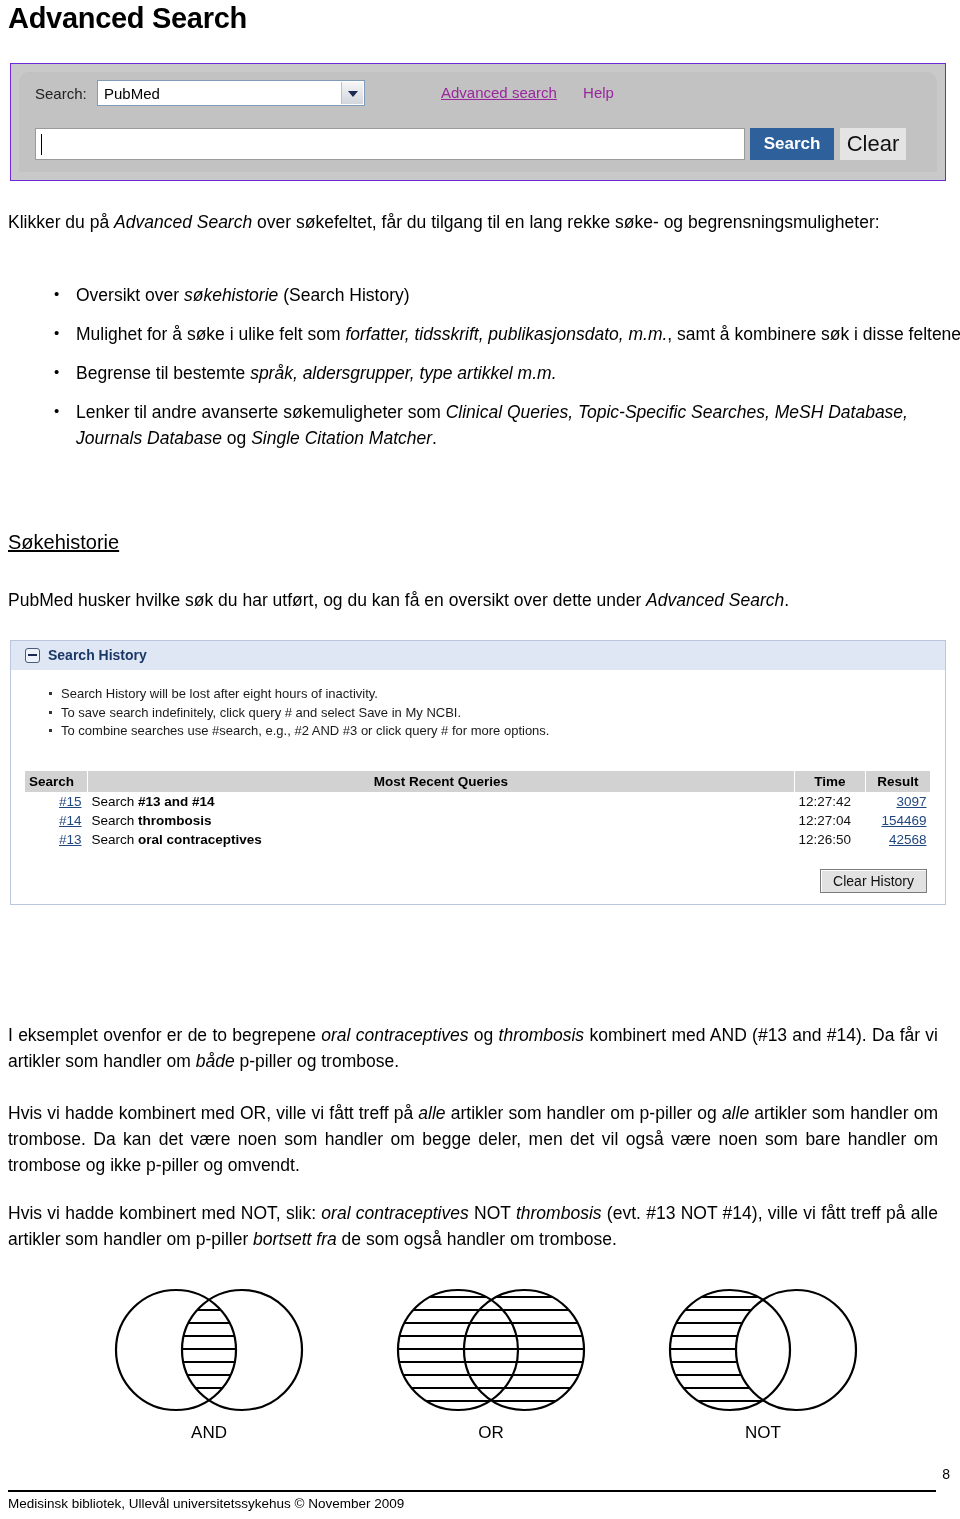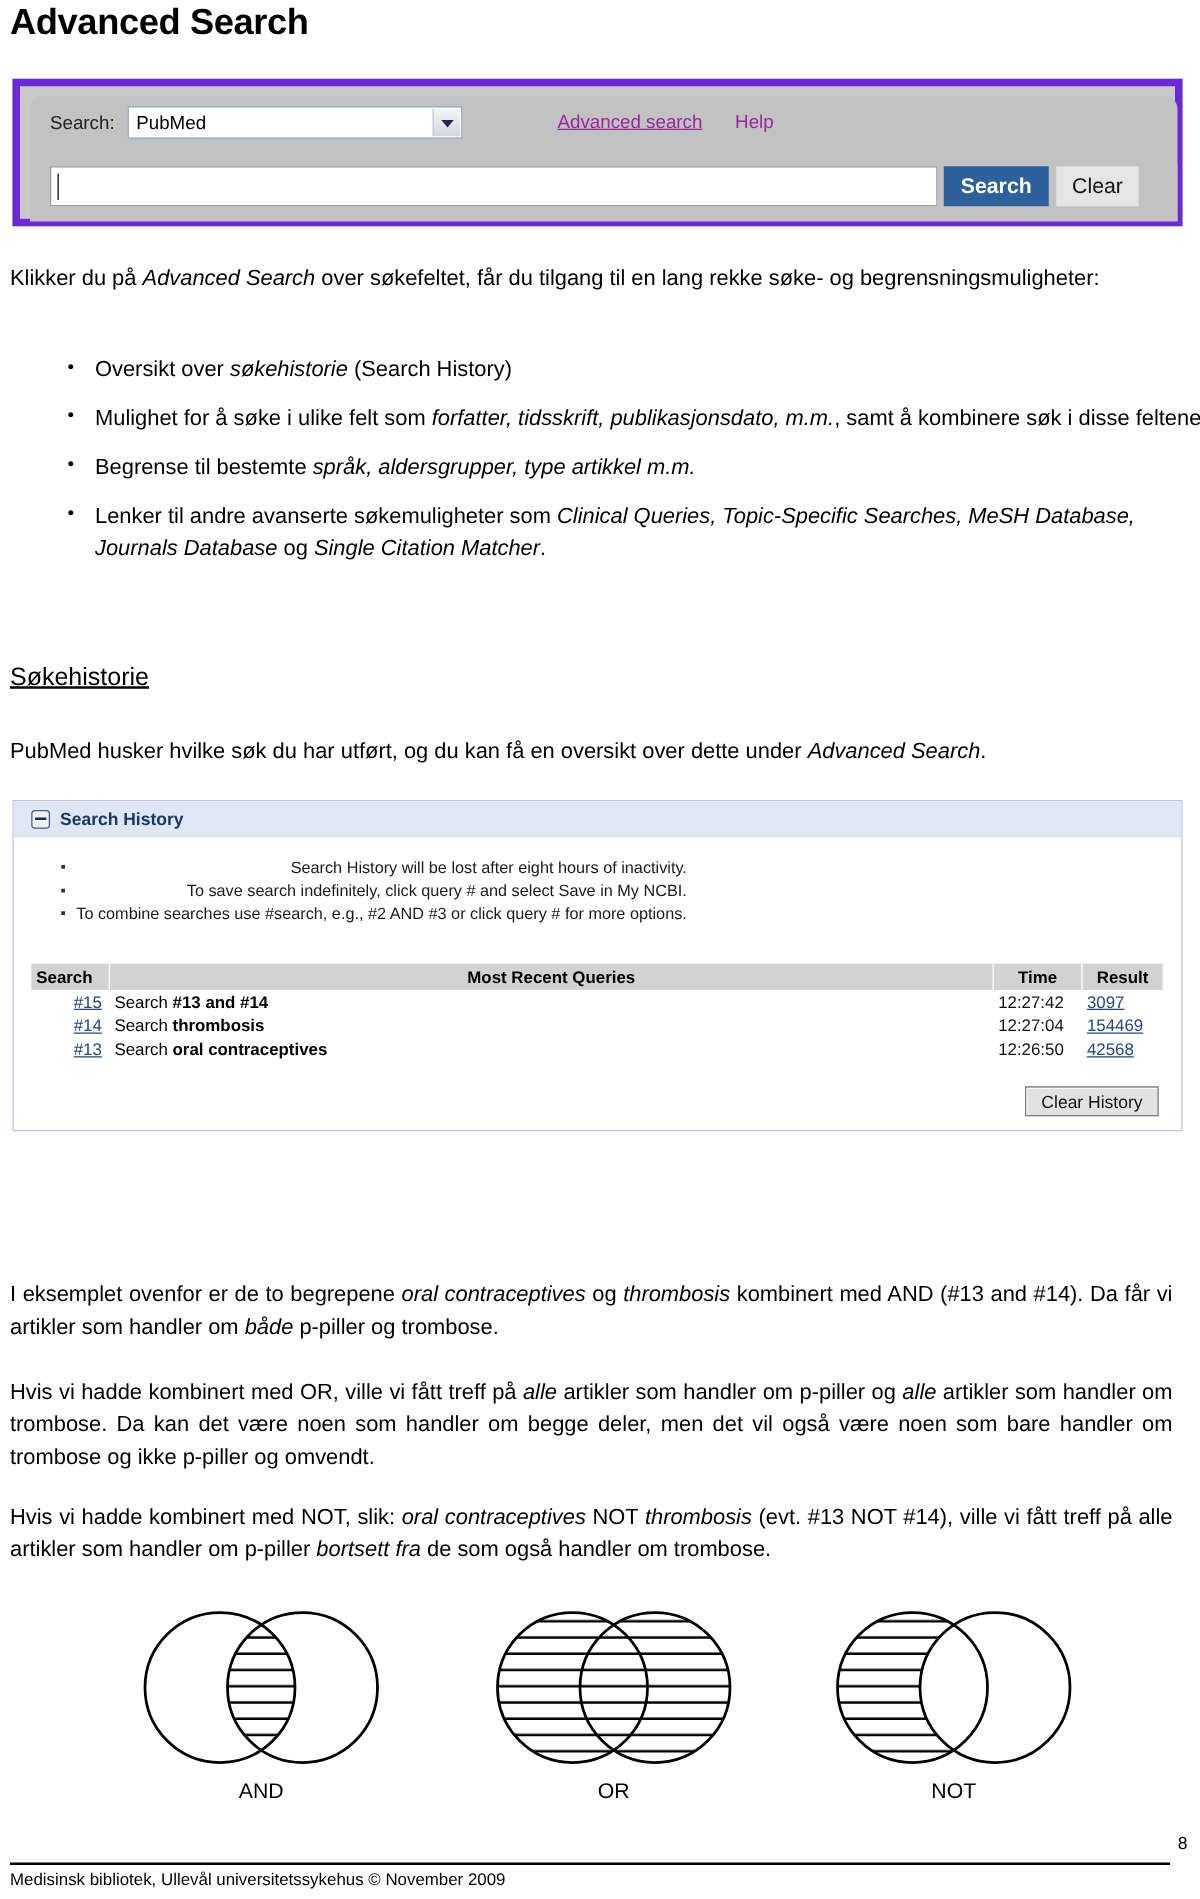--- a/index.html
+++ b/index.html
@@ -36,21 +36,21 @@
   }
 
   
   .pubmed-box {
     position: absolute;
     left: 10px;
     top: 63px;
     width: 936px;
     height: 118px;
     background: #c9c9c9;
-    border: 6px solid #6d28d9;
+    border: 1px solid #6d28d9;
     box-sizing: border-box;
   }
   .pubmed-inner {
     position: absolute;
     left: 8px;
     top: 8px;
     width: 918px;
     height: 100px;
     background: #c2c2c2;
     border-top-left-radius: 10px;
@@ -158,21 +158,21 @@
     box-sizing: border-box;
   }
   .btn-clear {
     position: absolute;
     left: 821px;
     top: 10px;
     width: 66px;
     height: 32px;
     background: #e4e4e4;
     color: #111;
-    font-size: 17px;
+    font-size: 22px;
     text-align: center;
     line-height: 32px;
     box-sizing: border-box;
   }
 
   
   .body-text {
     position: absolute;
     font-size: 17.5px;
     line-height: 26px;
@@ -275,21 +275,21 @@
     position: absolute;
     left: 38px;
     top: 44px;
     margin: 0;
     padding: 0;
     list-style: none;
     font-size: 13px;
     line-height: 18.5px;
     color: #1a1a1a;
   }
-  ul.hist-notes li { position: relative; padding-left: 12px; text-align: right; }
+  ul.hist-notes li { position: relative; padding-left: 12px; }
   ul.hist-notes li::before {
     content: "";
     position: absolute;
     left: 0px;
     top: 7px;
     width: 3px;
     height: 3px;
     background: #333;
   }
 
@@ -312,21 +312,21 @@
   .hist-table th.c-search { width: 54px; text-align: left; }
   .hist-table th.c-query  { text-align: center; }
   .hist-table th.c-time   { width: 62px; text-align: center; }
   .hist-table th.c-result { width: 56px; text-align: center; }
   .hist-table td {
     padding: 2px 4px;
     vertical-align: top;
   }
   .hist-table td.c-search { text-align: right; padding-right: 6px; }
   .hist-table td.c-time   { text-align: left; color:#111; white-space: nowrap;}
-  .hist-table td.c-result { }
+  .hist-table td.c-result { text-align: right; }
   .hist-table a.num {
     color: #21477f;
     text-decoration: underline;
   }
   .hist-table a.res {
     color: #21477f;
     text-decoration: underline;
   }
   .q-bold { font-weight: bold; }
 

